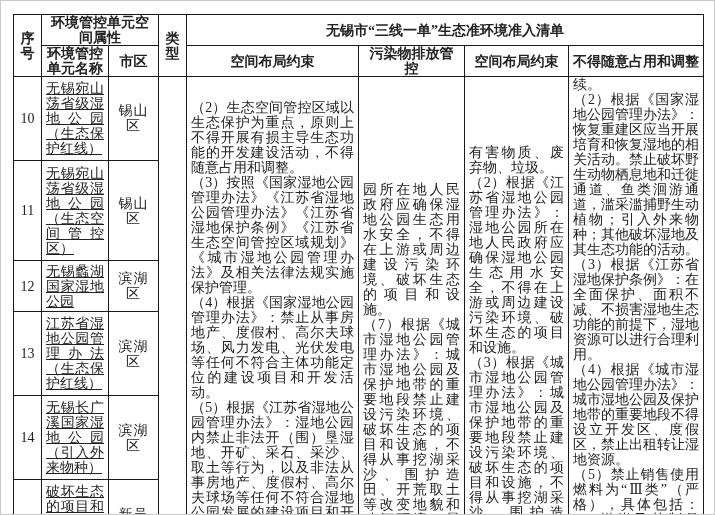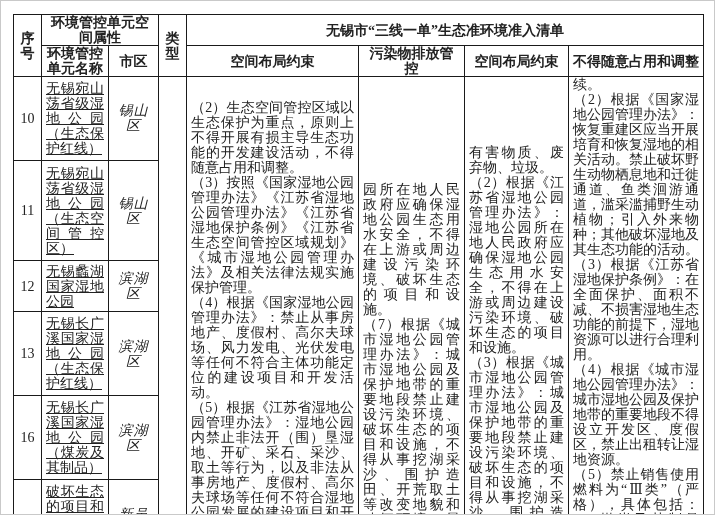--- a/index.html
+++ b/index.html
@@ -14,21 +14,21 @@
   }
   table.doc td{
     border:1px solid #1a1a1a;box-sizing:border-box;
     font-size:14px;line-height:15px;color:#222;
     padding:0 4px;overflow:hidden;vertical-align:middle;
   }
   td.hdr{font-weight:bold;text-align:center;font-size:10.5px;line-height:13px;}
   td.hdr-title{font-weight:bold;text-align:center;font-size:10.5px;padding-left:8px;}
   td.no-cell{text-align:center;font-size:10.5px;}
   td.name-cell{text-align:justify;line-height:15px;padding:3px 5px;text-decoration:underline;}
-  td.district-cell{text-align:center;letter-spacing:1px;font-style:italic;}
+  td.district-cell{text-align:center;letter-spacing:1px;}
   td.type-cell{vertical-align:top;}
   td.long-cell{
     vertical-align:top;text-align:justify;white-space:pre-line;
     line-height:16px;padding:3px 4px 2px 4px;
   }
   tr.h1{height:20px;}
   tr.h2{height:30px;}
   .pageno{
     position:absolute;left:0;right:0;top:487px;text-align:center;
     font-size:11px;color:#222;
@@ -91,26 +91,26 @@
         <td class="name-cell">无锡宛山荡省级湿地公园（生态空间管控区）</td>
         <td class="district-cell">锡山区</td>
       </tr>
       <tr style="height:37px">
         <td class="no-cell">12</td>
         <td class="name-cell">无锡蠡湖国家湿地公园</td>
         <td class="district-cell">滨湖区</td>
       </tr>
       <tr style="height:60px">
         <td class="no-cell">13</td>
-        <td class="name-cell">无锡长广溪国家湿地公园（生态保护红线）</td>
+        <td class="name-cell">江苏省湿地公园管理办法（生态保护红线）</td>
         <td class="district-cell">滨湖区</td>
       </tr>
       <tr style="height:62px">
-        <td class="no-cell">16</td>
-        <td class="name-cell">无锡长广溪国家湿地公园（煤炭及其制品）</td>
+        <td class="no-cell">14</td>
+        <td class="name-cell">无锡长广溪国家湿地公园（引入外来物种）</td>
         <td class="district-cell">滨湖区</td>
       </tr>
       <tr style="height:62px">
         <td class="no-cell">12</td>
         <td class="name-cell">破坏生态的项目和设施（生态保护红线）</td>
         <td class="district-cell">新吴区</td>
       </tr>
       <tr style="height:72px">
         <td class="no-cell">2</td>
         <td class="name-cell">无锡太湖大溪港省级湿地公园（生态保护红</td>

